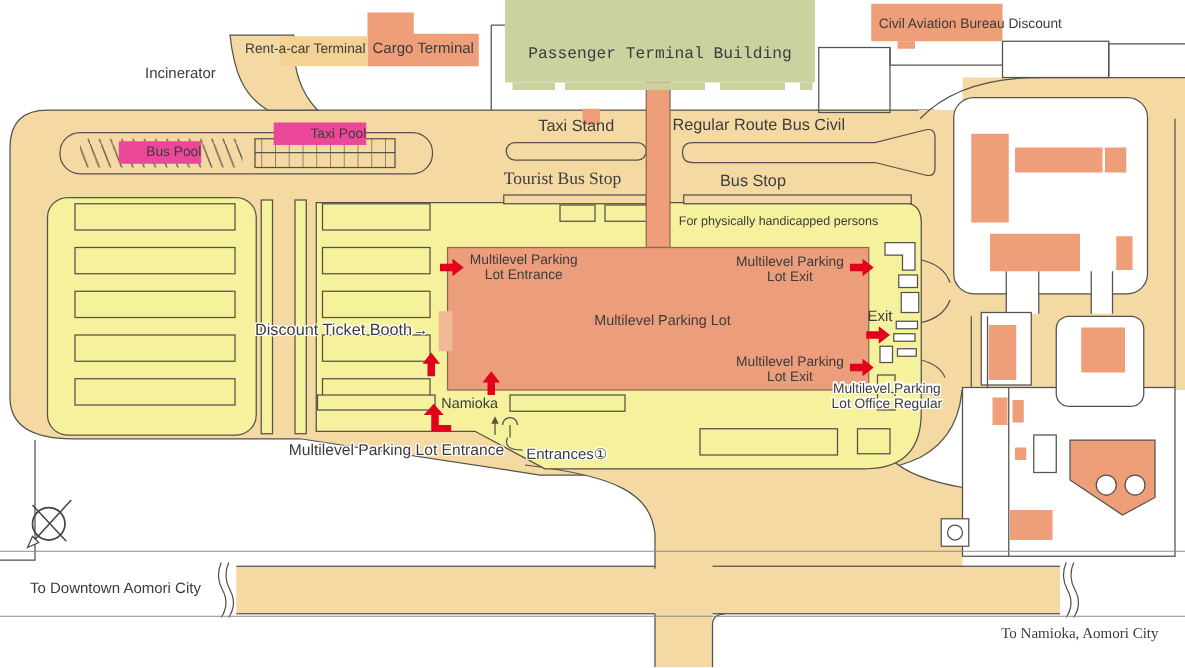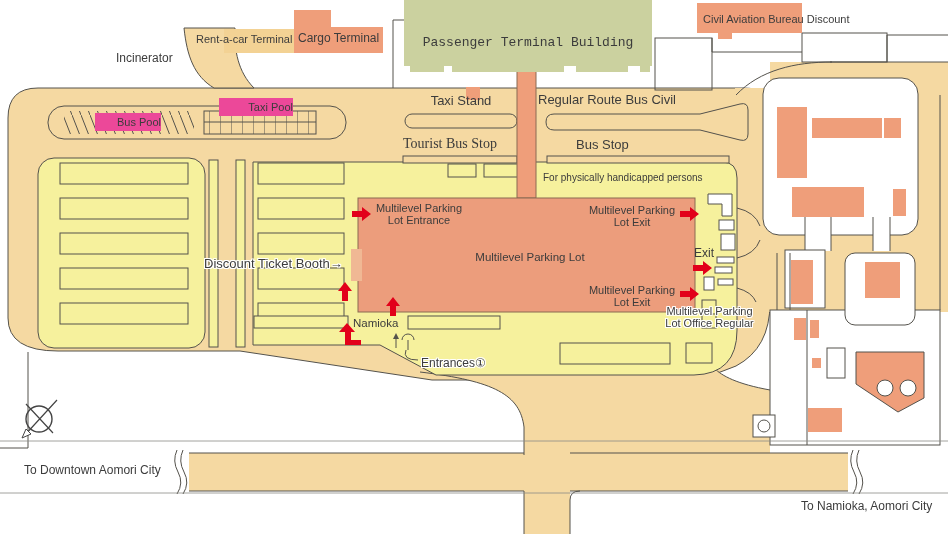--- a/index.html
+++ b/index.html
@@ -206,22 +206,23 @@
   <span>Multilevel Parking</span>
       <span>Lot Exit</span>
 </div>
 <div class="lbl f115 ctr" style="left:430px;top:251px;width:200px;">Multilevel Parking Lot</div>
 <div class="lbl f12" style="left:694px;top:247px;">Exit</div>
 <div class="lbl f115" style="left:353px;top:317px;">Namioka</div>
 
 <div class="lbl f13 outl" style="left:204px;top:257px;">
   <span>Discount Ticket Booth</span><span>→</span>
 </div>
+<div class="lbl f125 outl" style="left:231px;top:354px;">Multilevel Parking Lot Entrance</div>
 <div class="lbl f12 outl" style="left:421px;top:357px;">Entrances①</div>
 <div class="lbl f11 ctr two outl" style="left:652px;top:306px;width:115px;">
   <span>Multilevel Parking</span>
       <span>Lot Office Regular</span>
 </div>
 
 <div class="lbl f12" style="left:24px;top:464px;">To Downtown Aomori City</div>
-<div class="lbl f12" style="left:801px;top:500px;">To Namioka, Aomori City</div>
+<div class="lbl f12" style="left:801px;top:500px;font-family:Liberation Serif, serif;">To Namioka, Aomori City</div>
 
 </div>
 
 </body></html>

